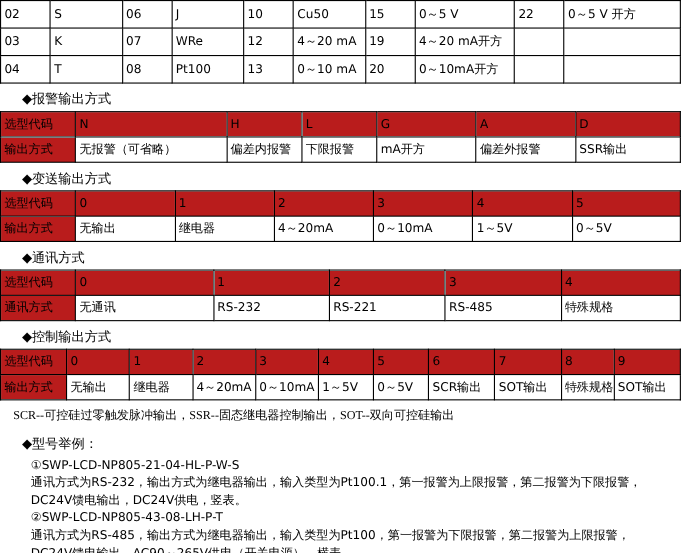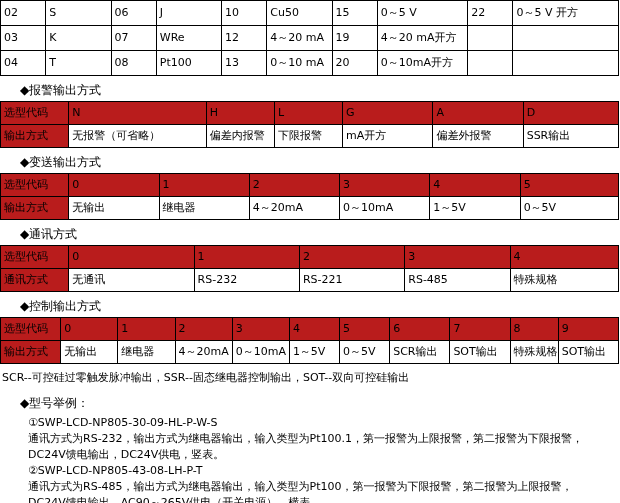--- a/index.html
+++ b/index.html
@@ -25,22 +25,23 @@
   }
   .yellow{background:#b91c1c;}
   .white{background:#ffffff;}
   .section{
     margin:6px 0 2px 20px;
     font-size:12px;
     font-weight:normal;
   }
   .bullet{display:inline-block;width:9px;}
   .note{
-    margin:6px 0 0 2px;
-    font-size:11px;
+    margin:6px 0 0 12px;
+    font-size:11px;
+    font-family:Liberation Serif, serif;
   }
   .example-title{
     margin:10px 4px 3px 20px;
     font-size:12px;
   }
   .example-line{
     margin:1px 0 1px 28px;
     font-size:11px;
     line-height:15px;
   }
@@ -251,18 +252,18 @@
     </tr>
   </tbody>
 </table>
 
 <div class="note">SCR--可控硅过零触发脉冲输出，SSR--固态继电器控制输出，SOT--双向可控硅输出</div>
 
 <div class="example-title">
   <span class="bullet">◆</span><span>型号举例：</span>
 </div>
 
-<div class="example-line">①SWP-LCD-NP805-30-09-HL-P-W-S</div>
+<div class="example-line">①SWP-LCD-NP805-21-04-HL-P-W-S</div>
 <div class="example-line">通讯方式为RS-232，输出方式为继电器输出，输入类型为Pt100.1，第一报警为上限报警，第二报警为下限报警，</div>
 <div class="example-line">DC24V馈电输出，DC24V供电，竖表。</div>
 <div class="example-line">②SWP-LCD-NP805-43-08-LH-P-T</div>
 <div class="example-line">通讯方式为RS-485，输出方式为继电器输出，输入类型为Pt100，第一报警为下限报警，第二报警为上限报警，</div>
 <div class="example-line">DC24V馈电输出，AC90～265V供电（开关电源），横表。</div>
 
 </body></html>

